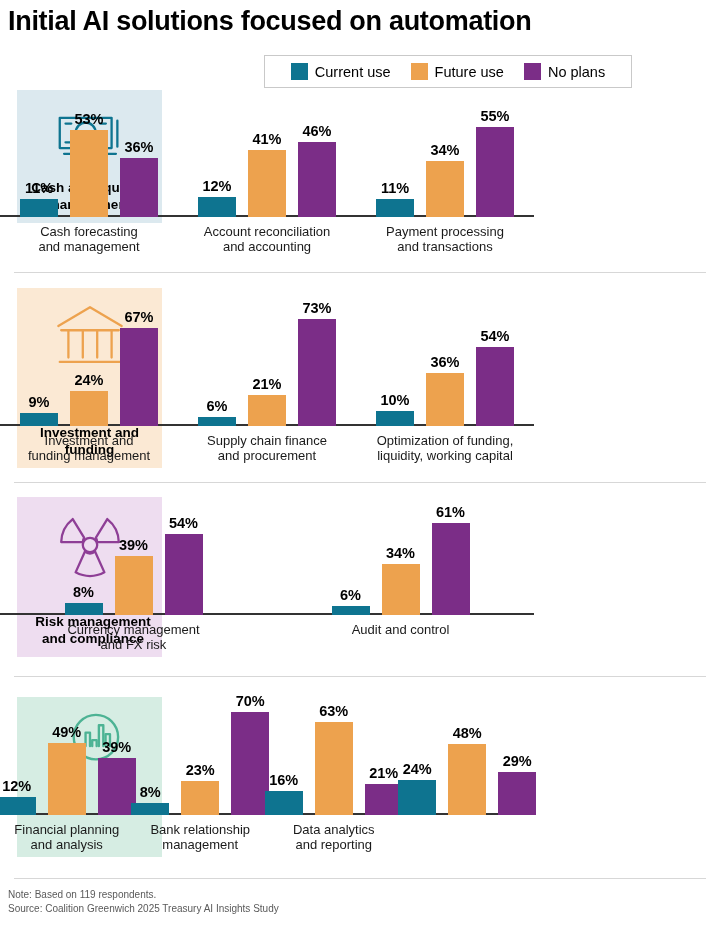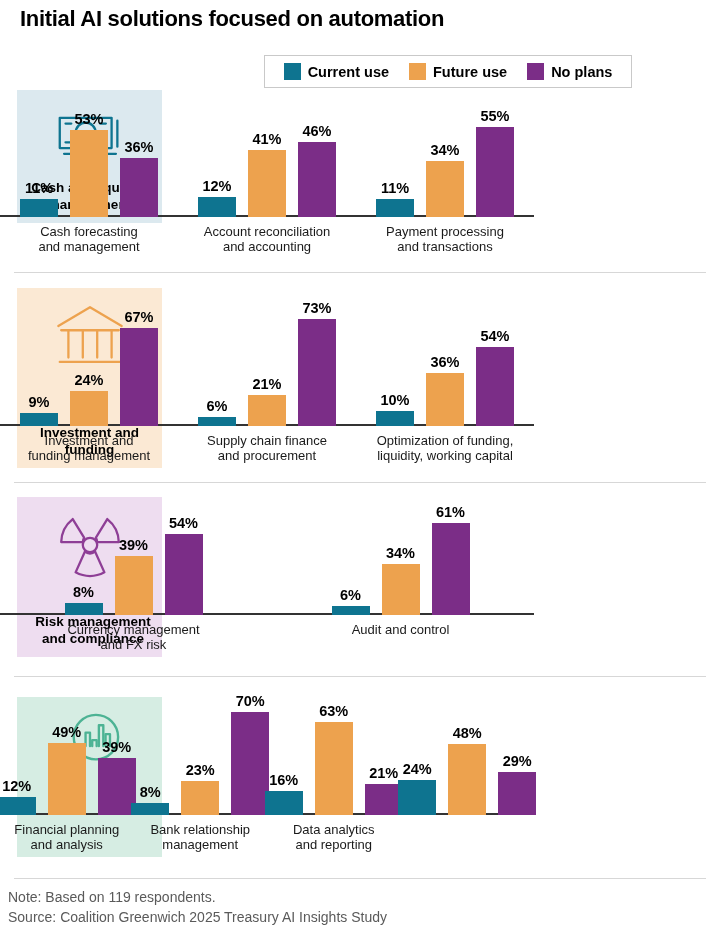--- a/index.html
+++ b/index.html
@@ -16,26 +16,25 @@
     width: 720px;
     height: 931px;
     padding: 0;
   }
 
   
   .title {
     position: absolute;
     left: 8px;
     top: 6px;
-    font-size: 22px;
+    font-size: 27px;
     font-weight: bold;
     letter-spacing: -0.3px;
     color: #000000;
     white-space: nowrap;
-    margin-left: 12px;
   }
 
   
   .legend {
     position: absolute;
     left: 264px;
     top: 55px;
     width: 368px;
     height: 33px;
     border: 1px solid #c9c9c9;
@@ -43,21 +42,20 @@
     display: flex;
     align-items: center;
     justify-content: center;
     gap: 20px;
     padding: 0 12px;
   }
   .legend-item {
     display: flex;
     align-items: center;
     gap: 7px;
-    font-weight: bold;
   }
   .legend-swatch {
     width: 17px;
     height: 17px;
     display: block;
   }
   .legend-label {
     font-size: 14.5px;
     color: #000000;
     white-space: nowrap;
@@ -154,21 +152,21 @@
     left: 14px;
     top: 878px;
     width: 692px;
     height: 1px;
     background: #d7d7d7;
   }
   .footer {
     position: absolute;
     left: 8px;
     top: 888px;
-    font-size: 14px;
+    font-size: 10px;
     line-height: 1.42;
     color: #5a5a5a;
   }
 </style>
 </head>
 <body>
 
 <div class="page">
 
   <div class="title">Initial AI solutions focused on automation</div>

